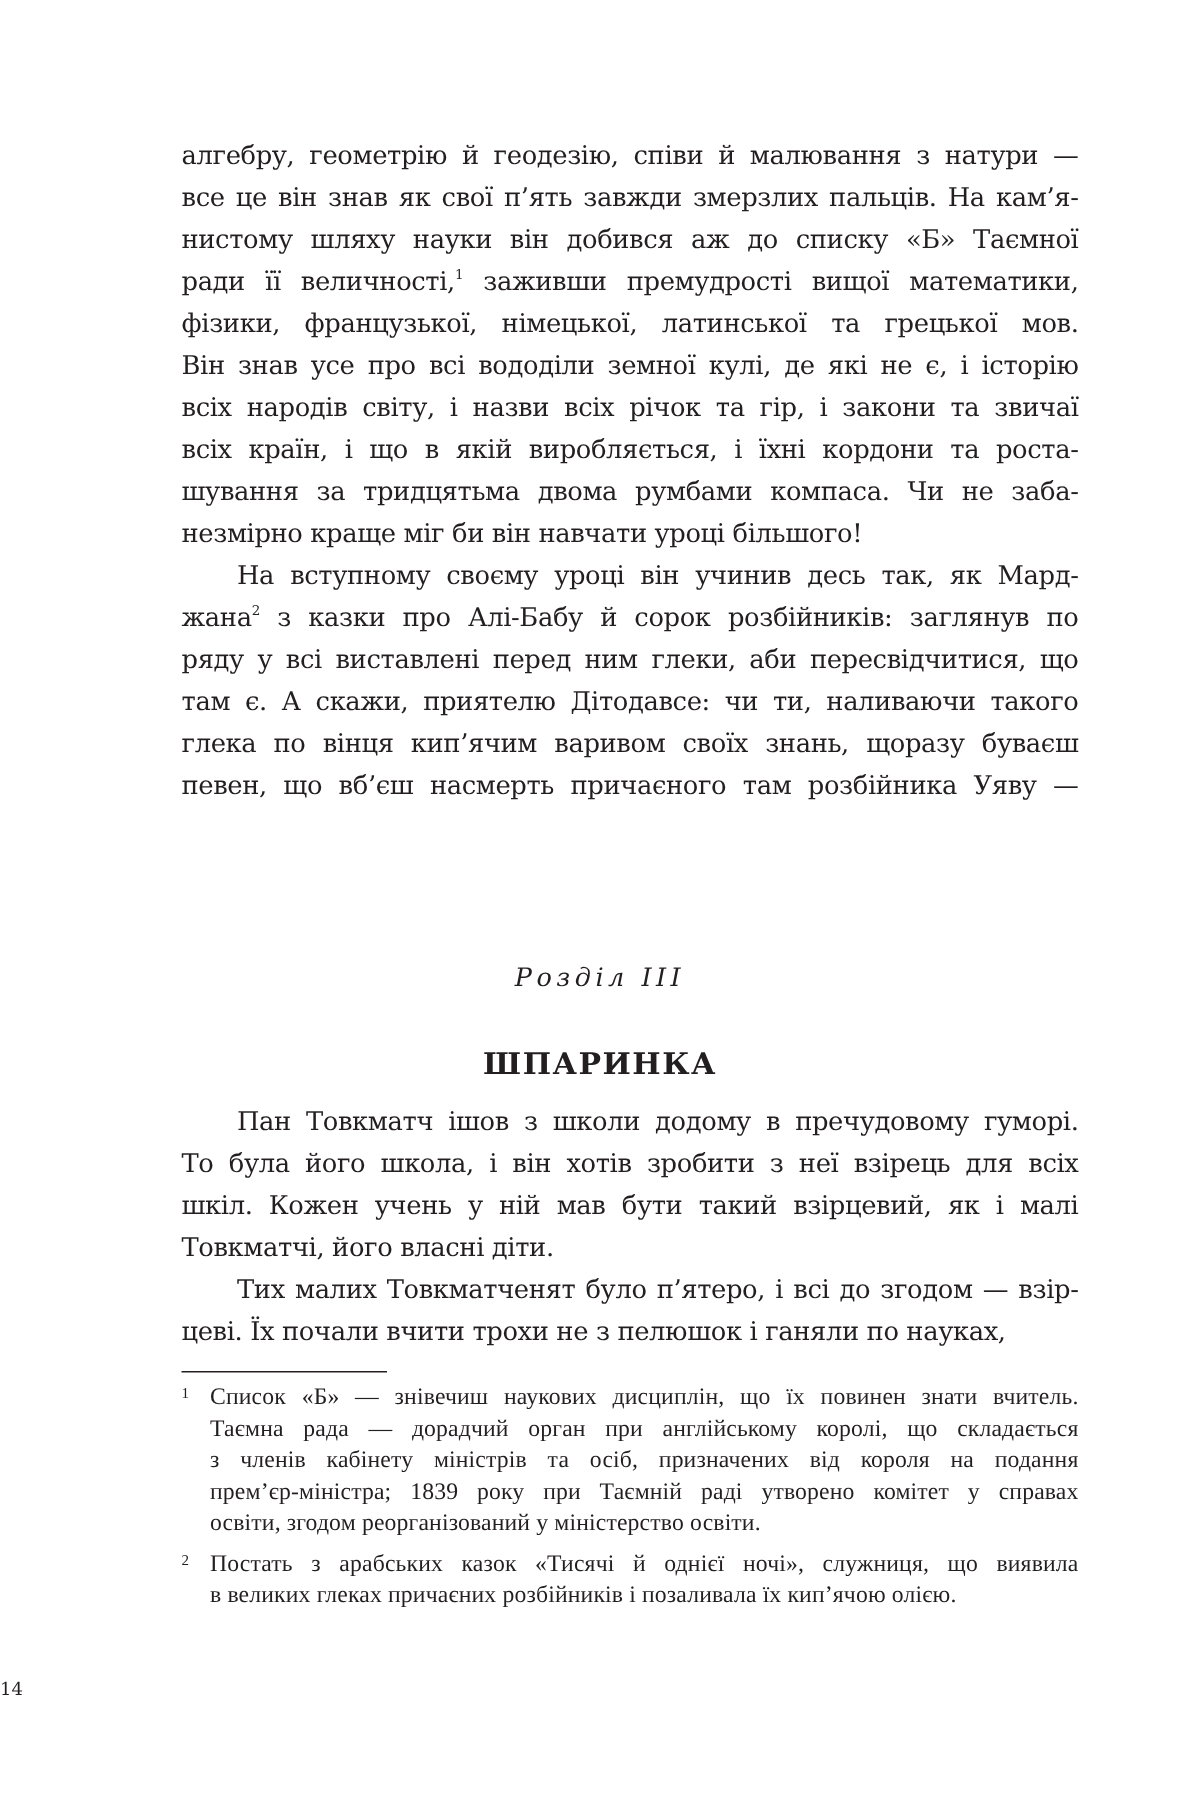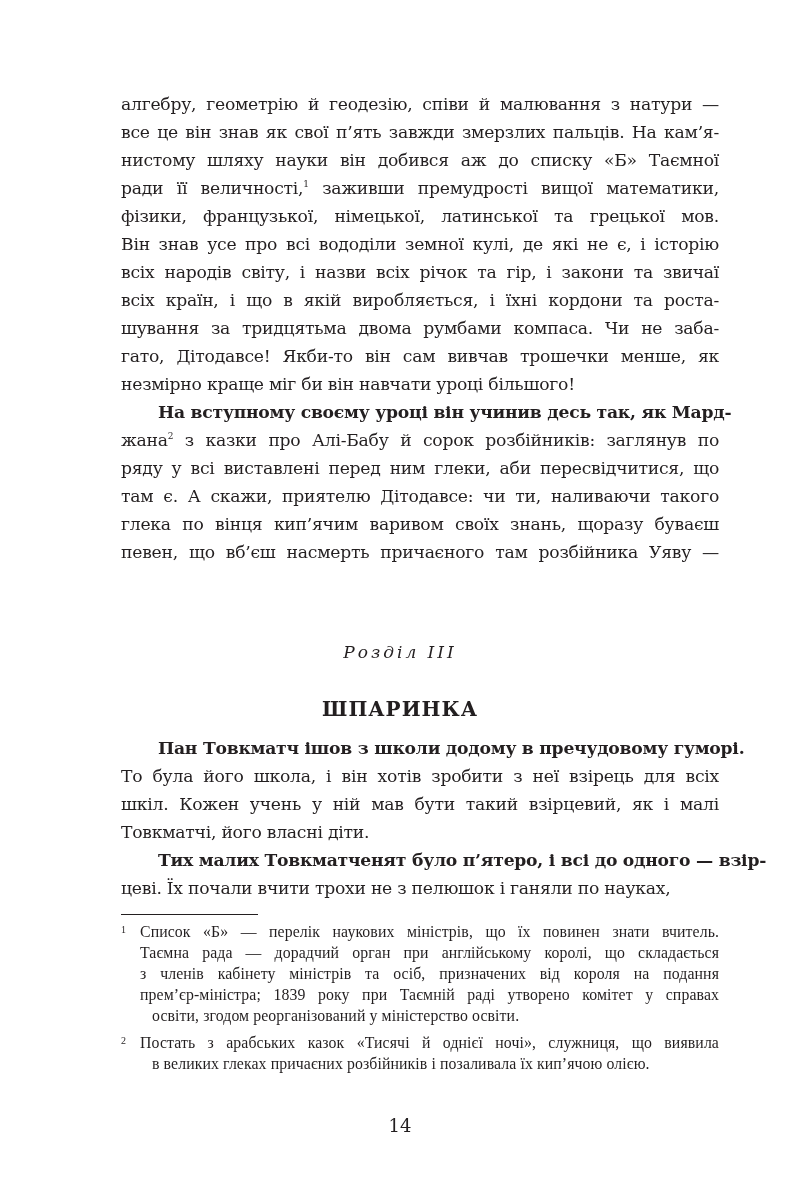--- a/index.html
+++ b/index.html
@@ -1,51 +1,50 @@
 <!DOCTYPE html>
 <html><head>
 <meta charset="utf-8">
 <style>
   html, body { margin: 0; padding: 0; background: #ffffff; }
   body { width: 800px; height: 1200px; position: relative; overflow: hidden; color: #231f20; }
   .page { position: absolute; left: 0; top: 0; width: 800px; height: 1200px; }
   .text-block { position: absolute; left: 121px; width: 598px; font-family: "DejaVu Serif", serif; font-size: 17.2px; }
   .line { height: 28px; line-height: 28px; white-space: nowrap; text-align: justify; text-align-last: justify; letter-spacing: -0.25px; }
   .line.last { text-align-last: left; }
-  .line.indent { padding-left: 37px; font-weight: bold; }
+  .line.indent { padding-left: 37px; }
   .body1 { top: 90px; }
   .chapter-label { position: absolute; top: 640px; left: 0; width: 800px; text-align: center; font-family: "DejaVu Serif", serif; font-size: 17px; letter-spacing: 3px; line-height: 24px; font-style: italic; }
   .chapter-title { position: absolute; top: 679px; left: 0; width: 800px; text-align: center; font-family: "DejaVu Serif", serif; font-weight: bold; font-size: 20px; letter-spacing: 1px; line-height: 28px; margin-top: 16px; }
   .body2 { top: 734px; }
   .fn-rule { position: absolute; left: 121px; top: 914px; width: 137px; height: 0; border-top: 1px solid #231f20; }
   .footnotes { position: absolute; left: 121px; top: 921px; width: 598px; font-family: "Liberation Serif", serif; font-size: 15.8px; }
   .footnote { position: relative; padding-left: 19px; margin-bottom: 6px; }
   .fn-num { position: absolute; left: 0; top: 3px; font-size: 10px; line-height: 12px; }
   .fn-line { height: 21px; line-height: 21px; white-space: nowrap; text-align: justify; text-align-last: justify; letter-spacing: 0.1px; }
-  .fn-line.last { text-align-last: left; margin-left: 12px; }
-  .page-number { position: absolute; top: 1114px; left: 0; width: 800px; text-align: center; font-family: "DejaVu Serif", serif; font-size: 18px; line-height: 24px; }
+  .fn-line.last { text-align-last: left; }
+  .page-number { position: absolute; top: 1114px; left: 0; width: 800px; text-align: left; font-family: "DejaVu Serif", serif; font-size: 12px; line-height: 24px; }
   sup.ref { font-size: 9px; vertical-align: 7px; line-height: 0; }
 </style>
 </head>
 <body>
 
 <div class="page">
 
   <div class="text-block body1" id="body1">
       <div>
         <div class="line">алгебру, геометрію й геодезію, співи й малювання з натури —</div>
         <div class="line">все це він знав як свої п’ять завжди змерзлих пальців. На кам’я-</div>
         <div class="line">нистому шляху науки він добився аж до списку «Б» Таємної</div>
         <div class="line">ради її величності,<sup class="ref">1</sup> заживши премудрості вищої математики,</div>
         <div class="line">фізики, французької, німецької, латинської та грецької мов.</div>
         <div class="line">Він знав усе про всі вододіли земної кулі, де які не є, і історію</div>
         <div class="line">всіх народів світу, і назви всіх річок та гір, і закони та звичаї</div>
         <div class="line">всіх країн, і що в якій виробляється, і їхні кордони та роста-</div>
         <div class="line">шування за тридцятьма двома румбами компаса. Чи не заба-</div>
-        <div class="line">гато, Дітодавсе! Якби-то він сам вивчав трошечки менше, як</div>
         <div class="line last">незмірно краще міг би він навчати уроці більшого!</div>
       </div>
       <div>
         <div class="line indent">На вступному своєму уроці він учинив десь так, як Мард-</div>
         <div class="line">жана<sup class="ref">2</sup> з казки про Алі-Бабу й сорок розбійників: заглянув по</div>
         <div class="line">ряду у всі виставлені перед ним глеки, аби пересвідчитися, що</div>
         <div class="line">там є. А скажи, приятелю Дітодавсе: чи ти, наливаючи такого</div>
         <div class="line">глека по вінця кип’ячим варивом своїх знань, щоразу буваєш</div>
         <div class="line">певен, що вб’єш насмерть причаєного там розбійника Уяву —</div>
       </div>
@@ -55,31 +54,31 @@
   <div class="chapter-title">ШПАРИНКА</div>
 
   <div class="text-block body2" id="body2">
       <div>
         <div class="line indent">Пан Товкматч ішов з школи додому в пречудовому гуморі.</div>
         <div class="line">То була його школа, і він хотів зробити з неї взірець для всіх</div>
         <div class="line">шкіл. Кожен учень у ній мав бути такий взірцевий, як і малі</div>
         <div class="line last">Товкматчі, його власні діти.</div>
       </div>
       <div>
-        <div class="line indent">Тих малих Товкматченят було п’ятеро, і всі до одного — взір-</div>
+        <div class="line indent">Тих малих Товкматченят було п’ятеро, і всі до згодом — взір-</div>
         <div class="line last">цеві. Їх почали вчити трохи не з пелюшок і ганяли по науках,</div>
       </div>
     </div>
 
   <div class="fn-rule"></div>
 
   <div class="footnotes" id="footnotes">
       <div class="footnote">
         <span class="fn-num">1</span>
-        <div class="fn-line">Список «Б» — перелік наукових міністрів, що їх повинен знати вчитель.</div>
+        <div class="fn-line">Список «Б» — знівечиш наукових дисциплін, що їх повинен знати вчитель.</div>
         <div class="fn-line">Таємна рада — дорадчий орган при англійському королі, що складається</div>
         <div class="fn-line">з членів кабінету міністрів та осіб, призначених від короля на подання</div>
         <div class="fn-line">прем’єр-міністра; 1839 року при Таємній раді утворено комітет у справах</div>
         <div class="fn-line last">освіти, згодом реорганізований у міністерство освіти.</div>
       </div>
       <div class="footnote">
         <span class="fn-num">2</span>
         <div class="fn-line">Постать з арабських казок «Тисячі й однієї ночі», служниця, що виявила</div>
         <div class="fn-line last">в великих глеках причаєних розбійників і позаливала їх кип’ячою олією.</div>
       </div>

